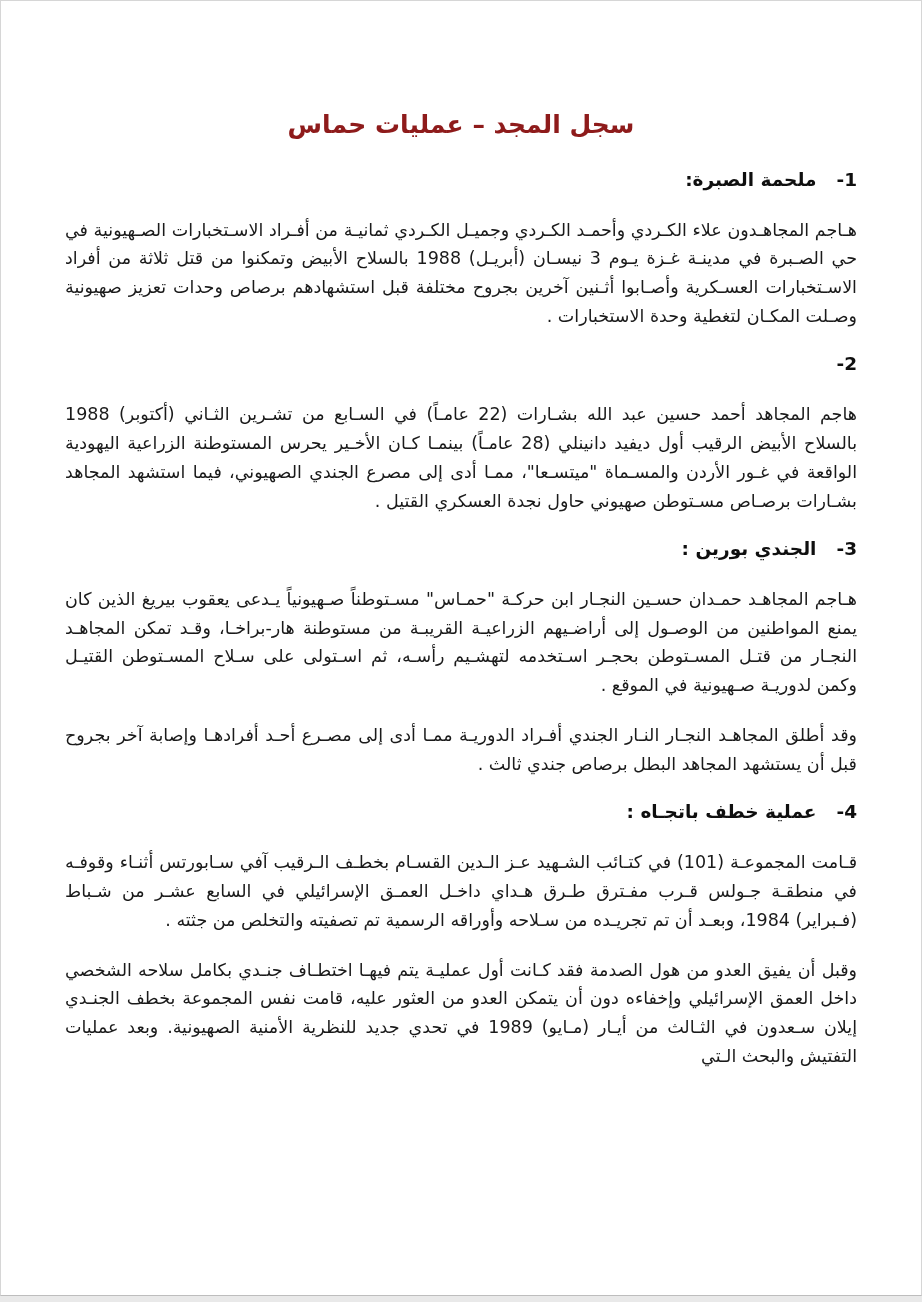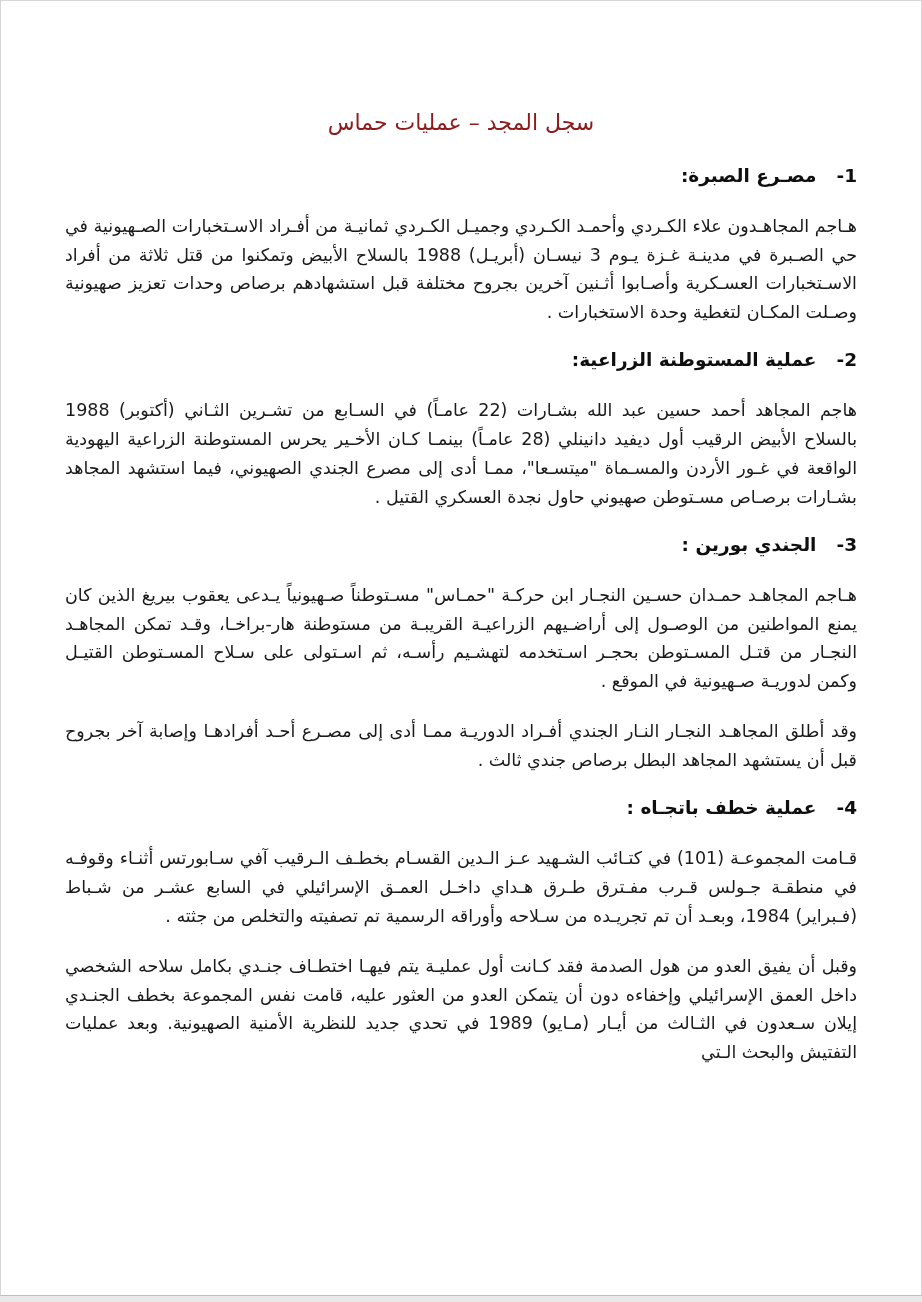--- a/index.html
+++ b/index.html
@@ -16,22 +16,22 @@
     background: #ffffff;
     border: 1px solid #d6d6d6;
     border-bottom-color: #bdbdbd;
     padding: 108px 64px 0 64px;
     direction: rtl;
     overflow: hidden;
   }
   .doc-title {
     text-align: center;
     color: #8e1b1b;
-    font-size: 22px;
-    font-weight: normal;
+    font-size: 25px;
+    font-weight: bold;
     margin: 0 0 26px 0;
     line-height: 1.3;
   }
   .section { margin: 0; }
   .heading-row {
     display: flex;
     direction: rtl;
     gap: 20px;
     font-weight: bold;
     font-size: 18.5px;
@@ -50,29 +50,28 @@
 </style>
 </head>
 <body>
 
 <div class="page">
   <h1 class="doc-title">سجل المجد – عمليات حماس</h1>
   <div id="sections">
   <section class="section">
     <div class="heading-row">
       <span class="marker">1-</span>
-      <span class="heading-text">مصـرع الصبرة:</span>
+      <span class="heading-text">ملحمة الصبرة:</span>
     </div>
   <p class="para">هـاجم المجاهـدون علاء الكـردي وأحمـد الكـردي وجميـل الكـردي ثمانيـة من أفـراد الاسـتخبارات الصـهيونية في حي الصـبرة في مدينـة غـزة يـوم 3 نيسـان (أبريـل) 1988 بالسلاح الأبيض وتمكنوا من قتل ثلاثة من أفراد الاسـتخبارات العسـكرية وأصـابوا أثـنين آخرين بجروح مختلفة قبل استشهادهم برصاص وحدات تعزيز صهيونية وصـلت المكـان لتغطية وحدة الاستخبارات .</p>
       </section>
 
   <section class="section">
     <div class="heading-row">
       <span class="marker">2-</span>
-      <span class="heading-text">عملية المستوطنة الزراعية:</span>
     </div>
   <p class="para">هاجم المجاهد أحمد حسين عبد الله بشـارات (22 عامـاً) في السـابع من تشـرين الثـاني (أكتوبر) 1988 بالسلاح الأبيض الرقيب أول ديفيد دانينلي (28 عامـاً) بينمـا كـان الأخـير يحرس المستوطنة الزراعية اليهودية الواقعة في غـور الأردن والمسـماة "ميتسـعا"، ممـا أدى إلى مصرع الجندي الصهيوني، فيما استشهد المجاهد بشـارات برصـاص مسـتوطن صهيوني حاول نجدة العسكري القتيل .</p>
       </section>
 
   <section class="section">
     <div class="heading-row">
       <span class="marker">3-</span>
       <span class="heading-text">الجندي بورين :</span>
     </div>
   <p class="para">هـاجم المجاهـد حمـدان حسـين النجـار ابن حركـة "حمـاس" مسـتوطناً صـهيونياً يـدعى يعقوب بيريغ الذين كان يمنع المواطنين من الوصـول إلى أراضـيهم الزراعيـة القريبـة من مستوطنة هار-براخـا، وقـد تمكن المجاهـد النجـار من قتـل المسـتوطن بحجـر اسـتخدمه لتهشـيم رأسـه، ثم اسـتولى على سـلاح المسـتوطن القتيـل وكمن لدوريـة صـهيونية في الموقع .</p>

